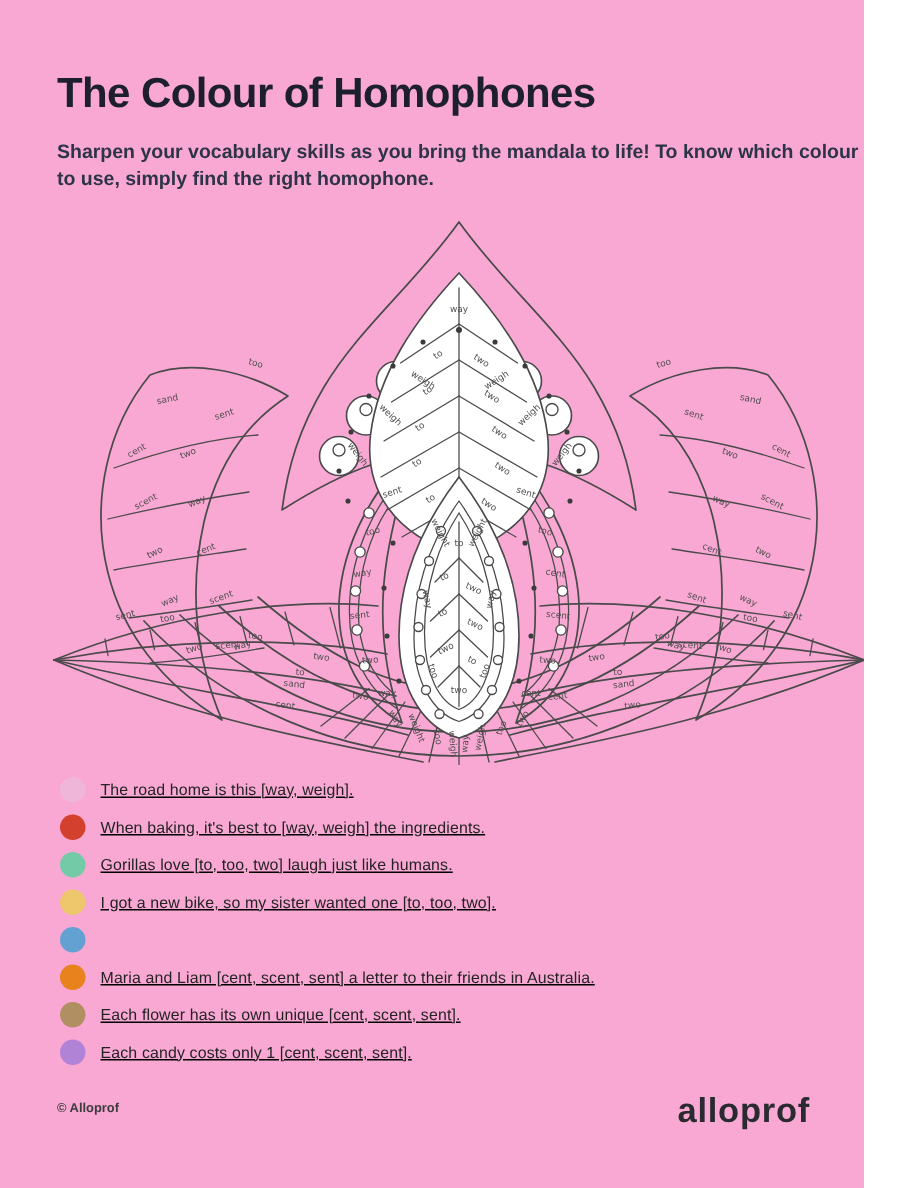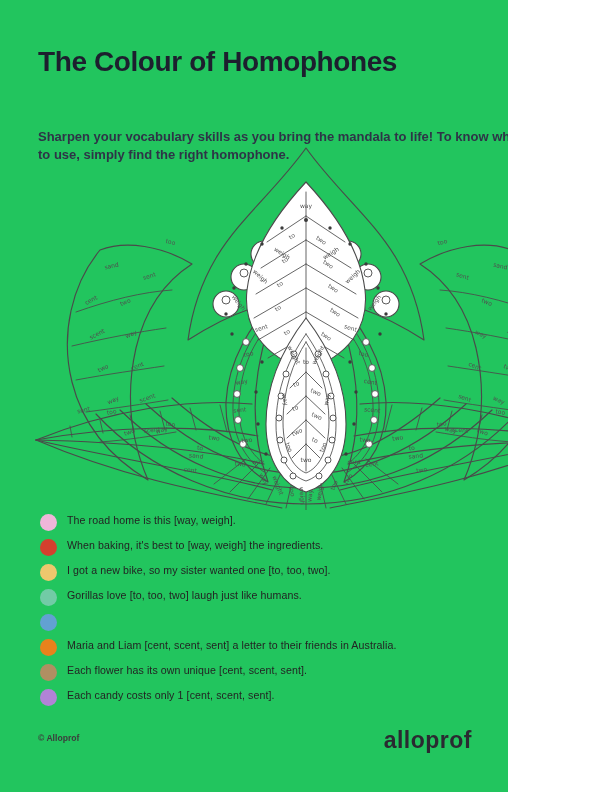--- a/index.html
+++ b/index.html
@@ -1,37 +1,37 @@
 <!DOCTYPE html>
 <html><head>
 <meta charset="utf-8">
 <style>
   * { margin:0; padding:0; box-sizing:border-box; }
   html,body { background:#fff; }
   .page {
-    position:relative; width:508px; height:792px; background:#22c55e;
+    position:relative; width:576px; height:792px; background:#f9a8d4;
     font-family:"Liberation Sans","DejaVu Sans",sans-serif; overflow:hidden;
   }
   .title {
     position:absolute; left:38px; top:46px; width:540px;
     font-size:28px; font-weight:800; letter-spacing:-0.4px; color:#1d1f2e;
   }
   .subtitle {
     position:absolute; left:38px; top:92px; width:548px;
-    font-size:13px; font-weight:700; line-height:1.38; color:#2e3447;margin-top:36px;
+    font-size:13px; font-weight:700; line-height:1.38; color:#2e3447;
   }
   .mandala-wrap { position:absolute; left:0; top:142px; width:612px; height:368px; }
   .ln  { fill:none; stroke:#4a4a4a; stroke-width:1.15; stroke-linecap:round; stroke-linejoin:round; }
   .ln2 { fill:none; stroke:#4a4a4a; stroke-width:0.85; stroke-linecap:round; }
   .lnf { fill:#ffffff; stroke:#4a4a4a; stroke-width:1.1; }
   .dot { fill:#3b3b3b; stroke:none; }
   .ring{ fill:#ffffff; stroke:#4a4a4a; stroke-width:0.9; }
   text.mw { font-family:"DejaVu Sans",sans-serif; font-size:6px; fill:#4f4f4f; text-anchor:middle; }
   .legend { position:absolute; left:40px; top:514px; width:520px; }
-  .legend-row { display:flex; height:25px; }
+  .legend-row { display:flex; align-items:center; height:25px;text-decoration:underline; }
   .legend-dot {
     width:17px; height:17px; border-radius:50%; flex:0 0 17px; margin-right:10px;
   }
   .legend-text { font-size:10.6px; color:#232323; letter-spacing:0.1px; }
   .footer-info {
     position:absolute; left:38px; top:733px; font-size:8.6px; font-weight:700;
     color:#3c3c3c; line-height:1.25;
   }
   .logo {
     position:absolute; right:36px; top:727px; font-size:23px; font-weight:700;
@@ -329,26 +329,26 @@
   <div class="legend">
     <div class="legend-row">
       <span class="legend-dot" style="background: rgb(239, 182, 217);"></span>
       <span class="legend-text">The road home is this [way, weigh].</span>
     </div>
     <div class="legend-row">
       <span class="legend-dot" style="background: rgb(212, 64, 46);"></span>
       <span class="legend-text">When baking, it's best to [way, weigh] the ingredients.</span>
     </div>
     <div class="legend-row">
+      <span class="legend-dot" style="background: rgb(114, 203, 166);"></span>
+      <span class="legend-text">Gorillas love [to, too, two] laugh just like humans.</span>
+    </div>
+    <div class="legend-row">
       <span class="legend-dot" style="background: rgb(238, 199, 109);"></span>
       <span class="legend-text">I got a new bike, so my sister wanted one [to, too, two].</span>
-    </div>
-    <div class="legend-row">
-      <span class="legend-dot" style="background: rgb(114, 203, 166);"></span>
-      <span class="legend-text">Gorillas love [to, too, two] laugh just like humans.</span>
     </div>
     <div class="legend-row">
       <span class="legend-dot" style="background: rgb(98, 161, 210);"></span>
     </div>
     <div class="legend-row">
       <span class="legend-dot" style="background: rgb(232, 130, 28);"></span>
       <span class="legend-text">Maria and Liam [cent, scent, sent] a letter to their friends in Australia.</span>
     </div>
     <div class="legend-row">
       <span class="legend-dot" style="background: rgb(176, 143, 98);"></span>

